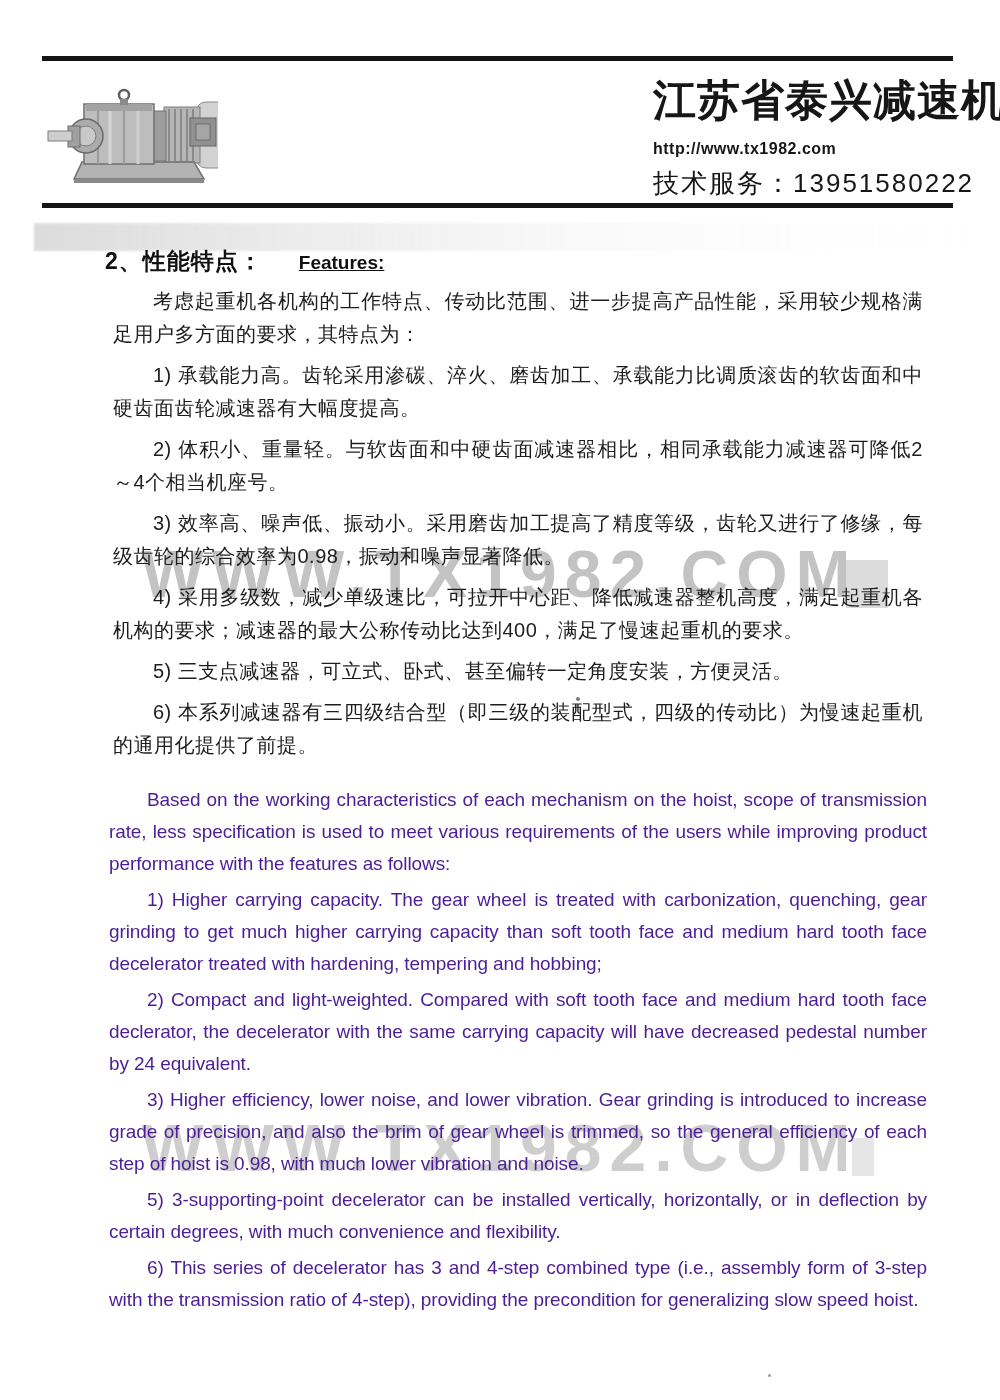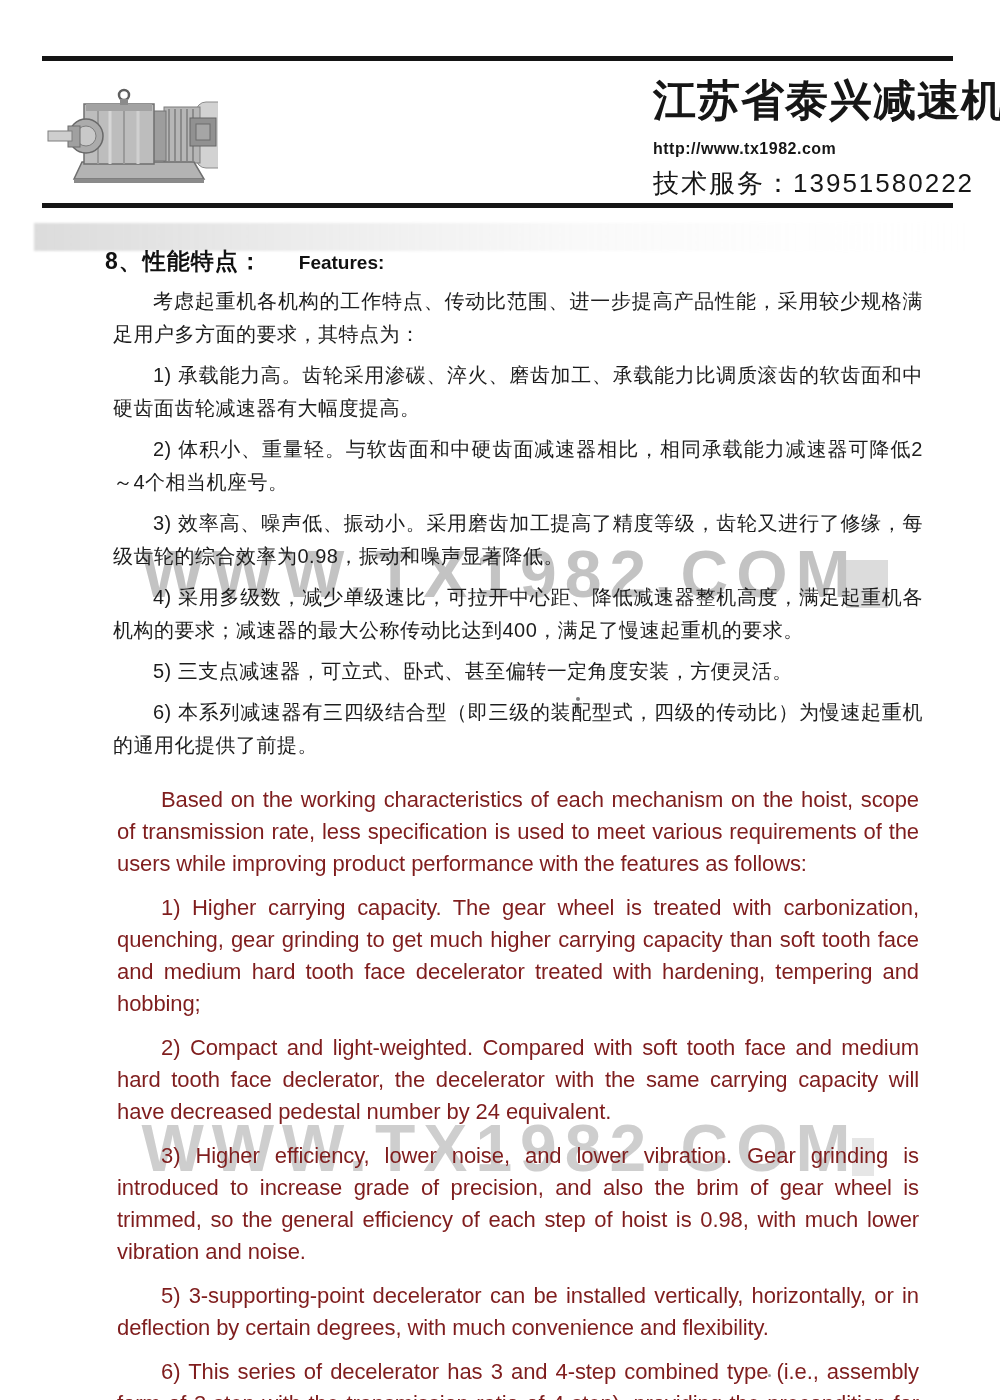--- a/index.html
+++ b/index.html
@@ -39,30 +39,30 @@
     position:absolute;left:50%;transform:translateX(-50%);z-index:1;
     font-weight:bold;font-size:66px;line-height:56px;letter-spacing:8px;white-space:nowrap;
   }
   .wm1{top:546px;color:rgba(158,158,158,.62);}
   .wm2{top:1120px;color:rgba(170,170,170,.58);}
 
   
   .content{position:absolute;left:105px;top:246px;width:826px;z-index:2;}
   .section-title{margin:0 0 8px 0;display:flex;align-items:baseline;}
   .t-cn{font-size:23px;font-weight:bold;letter-spacing:1px;color:#111;}
-  .t-en{font-size:19px;font-weight:bold;margin-left:36px;color:#111;}
+  .t-en{font-size:19px;font-weight:bold;margin-left:36px;color:#111;text-decoration:underline;}
 
   .cn-para{
     margin:8px;font-size:20px;line-height:33px;text-align:justify;text-indent:2em;
     letter-spacing:.5px;color:#1d1d1d;
   }
   .en-block{margin-top:22px;}
   .en-para{
-    margin:12px;font-size:22px;line-height:32px;text-align:justify;text-indent:2em;
-    color:#7f1d1d;letter-spacing:-0.1px;
+    margin:4px;font-size:19px;line-height:32px;text-align:justify;text-indent:2em;
+    color:#4c1d95;letter-spacing:-0.1px;
   }
 </style>
 </head>
 <body>
 
 <div class="page">
 
   <div class="rule rule-top"></div>
 
   <div class="photo">
@@ -114,21 +114,21 @@
 
   <div class="watermark wm1">WWW.TX1982.COM</div>
   <div class="watermark wm2">WWW.TX1982.COM</div>
   <div class="wm-smear wm-smear1"></div>
   <div class="wm-smear wm-smear2"></div>
   <div class="speck1"></div>
   <div class="speck2"></div>
 
   <div class="content">
     <div class="section-title">
-      <span class="t-cn">8、性能特点：</span>
+      <span class="t-cn">2、性能特点：</span>
       <span class="t-en">Features:</span>
     </div>
 
     <p class="cn-para">考虑起重机各机构的工作特点、传动比范围、进一步提高产品性能，采用较少规格满足用户多方面的要求，其特点为：</p>
     <p class="cn-para">1) 承载能力高。齿轮采用渗碳、淬火、磨齿加工、承载能力比调质滚齿的软齿面和中硬齿面齿轮减速器有大幅度提高。</p>
     <p class="cn-para">2) 体积小、重量轻。与软齿面和中硬齿面减速器相比，相同承载能力减速器可降低2～4个相当机座号。</p>
     <p class="cn-para">3) 效率高、噪声低、振动小。采用磨齿加工提高了精度等级，齿轮又进行了修缘，每级齿轮的综合效率为0.98，振动和噪声显著降低。</p>
     <p class="cn-para">4) 采用多级数，减少单级速比，可拉开中心距、降低减速器整机高度，满足起重机各机构的要求；减速器的最大公称传动比达到400，满足了慢速起重机的要求。</p>
     <p class="cn-para">5) 三支点减速器，可立式、卧式、甚至偏转一定角度安装，方便灵活。</p>
     <p class="cn-para">6) 本系列减速器有三四级结合型（即三级的装配型式，四级的传动比）为慢速起重机的通用化提供了前提。</p>

